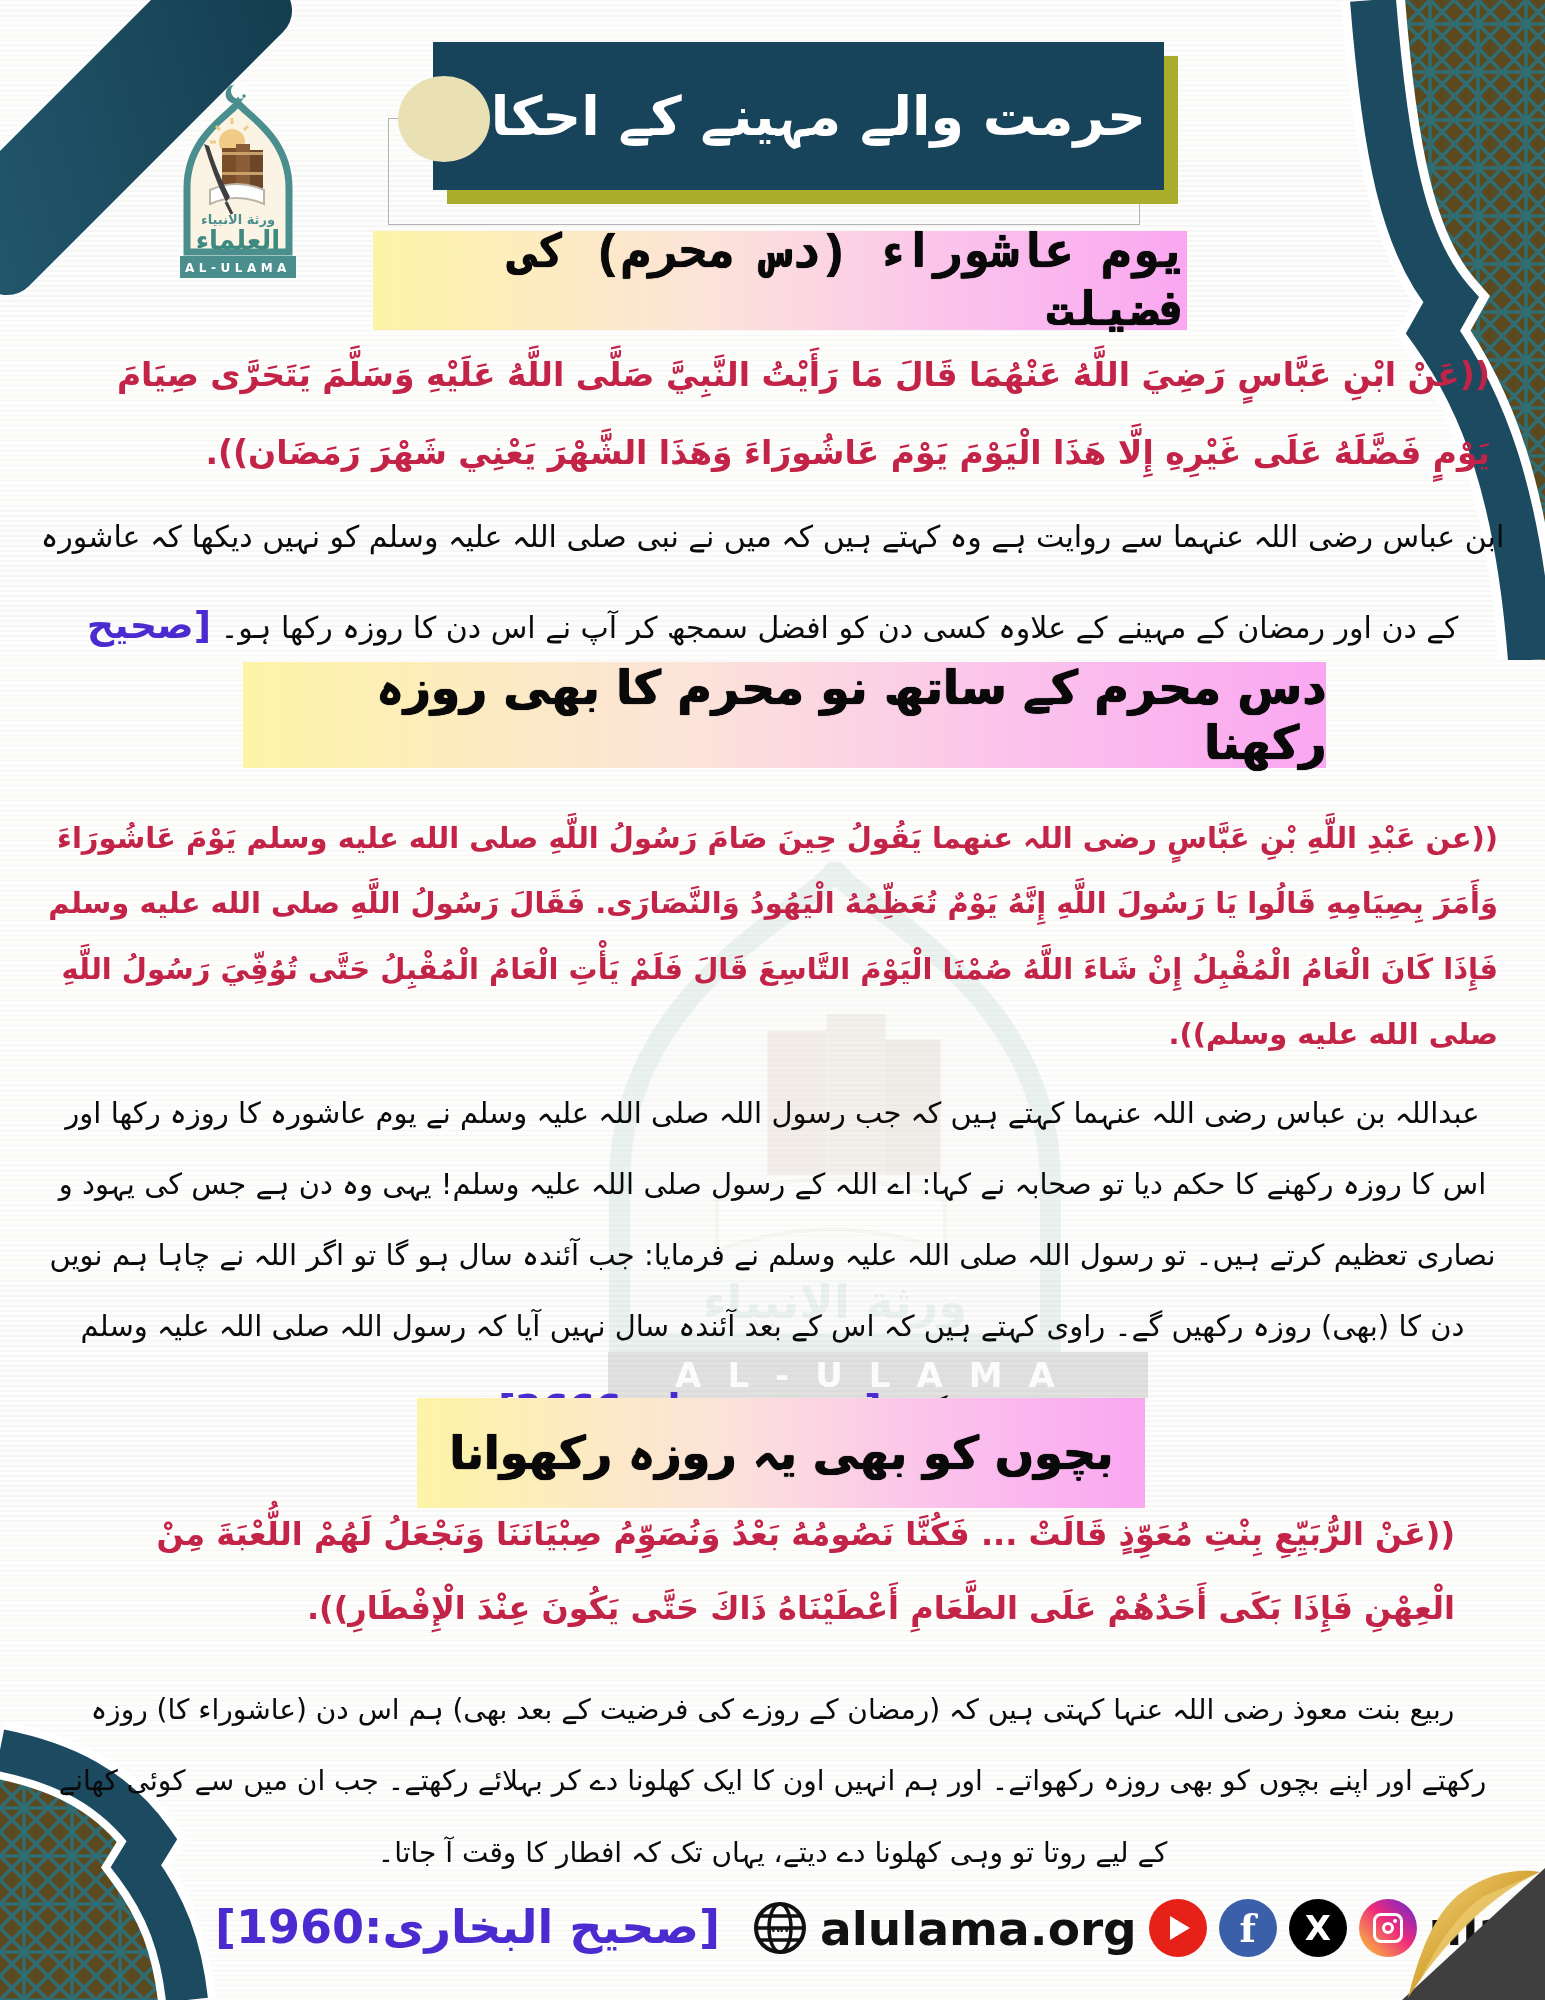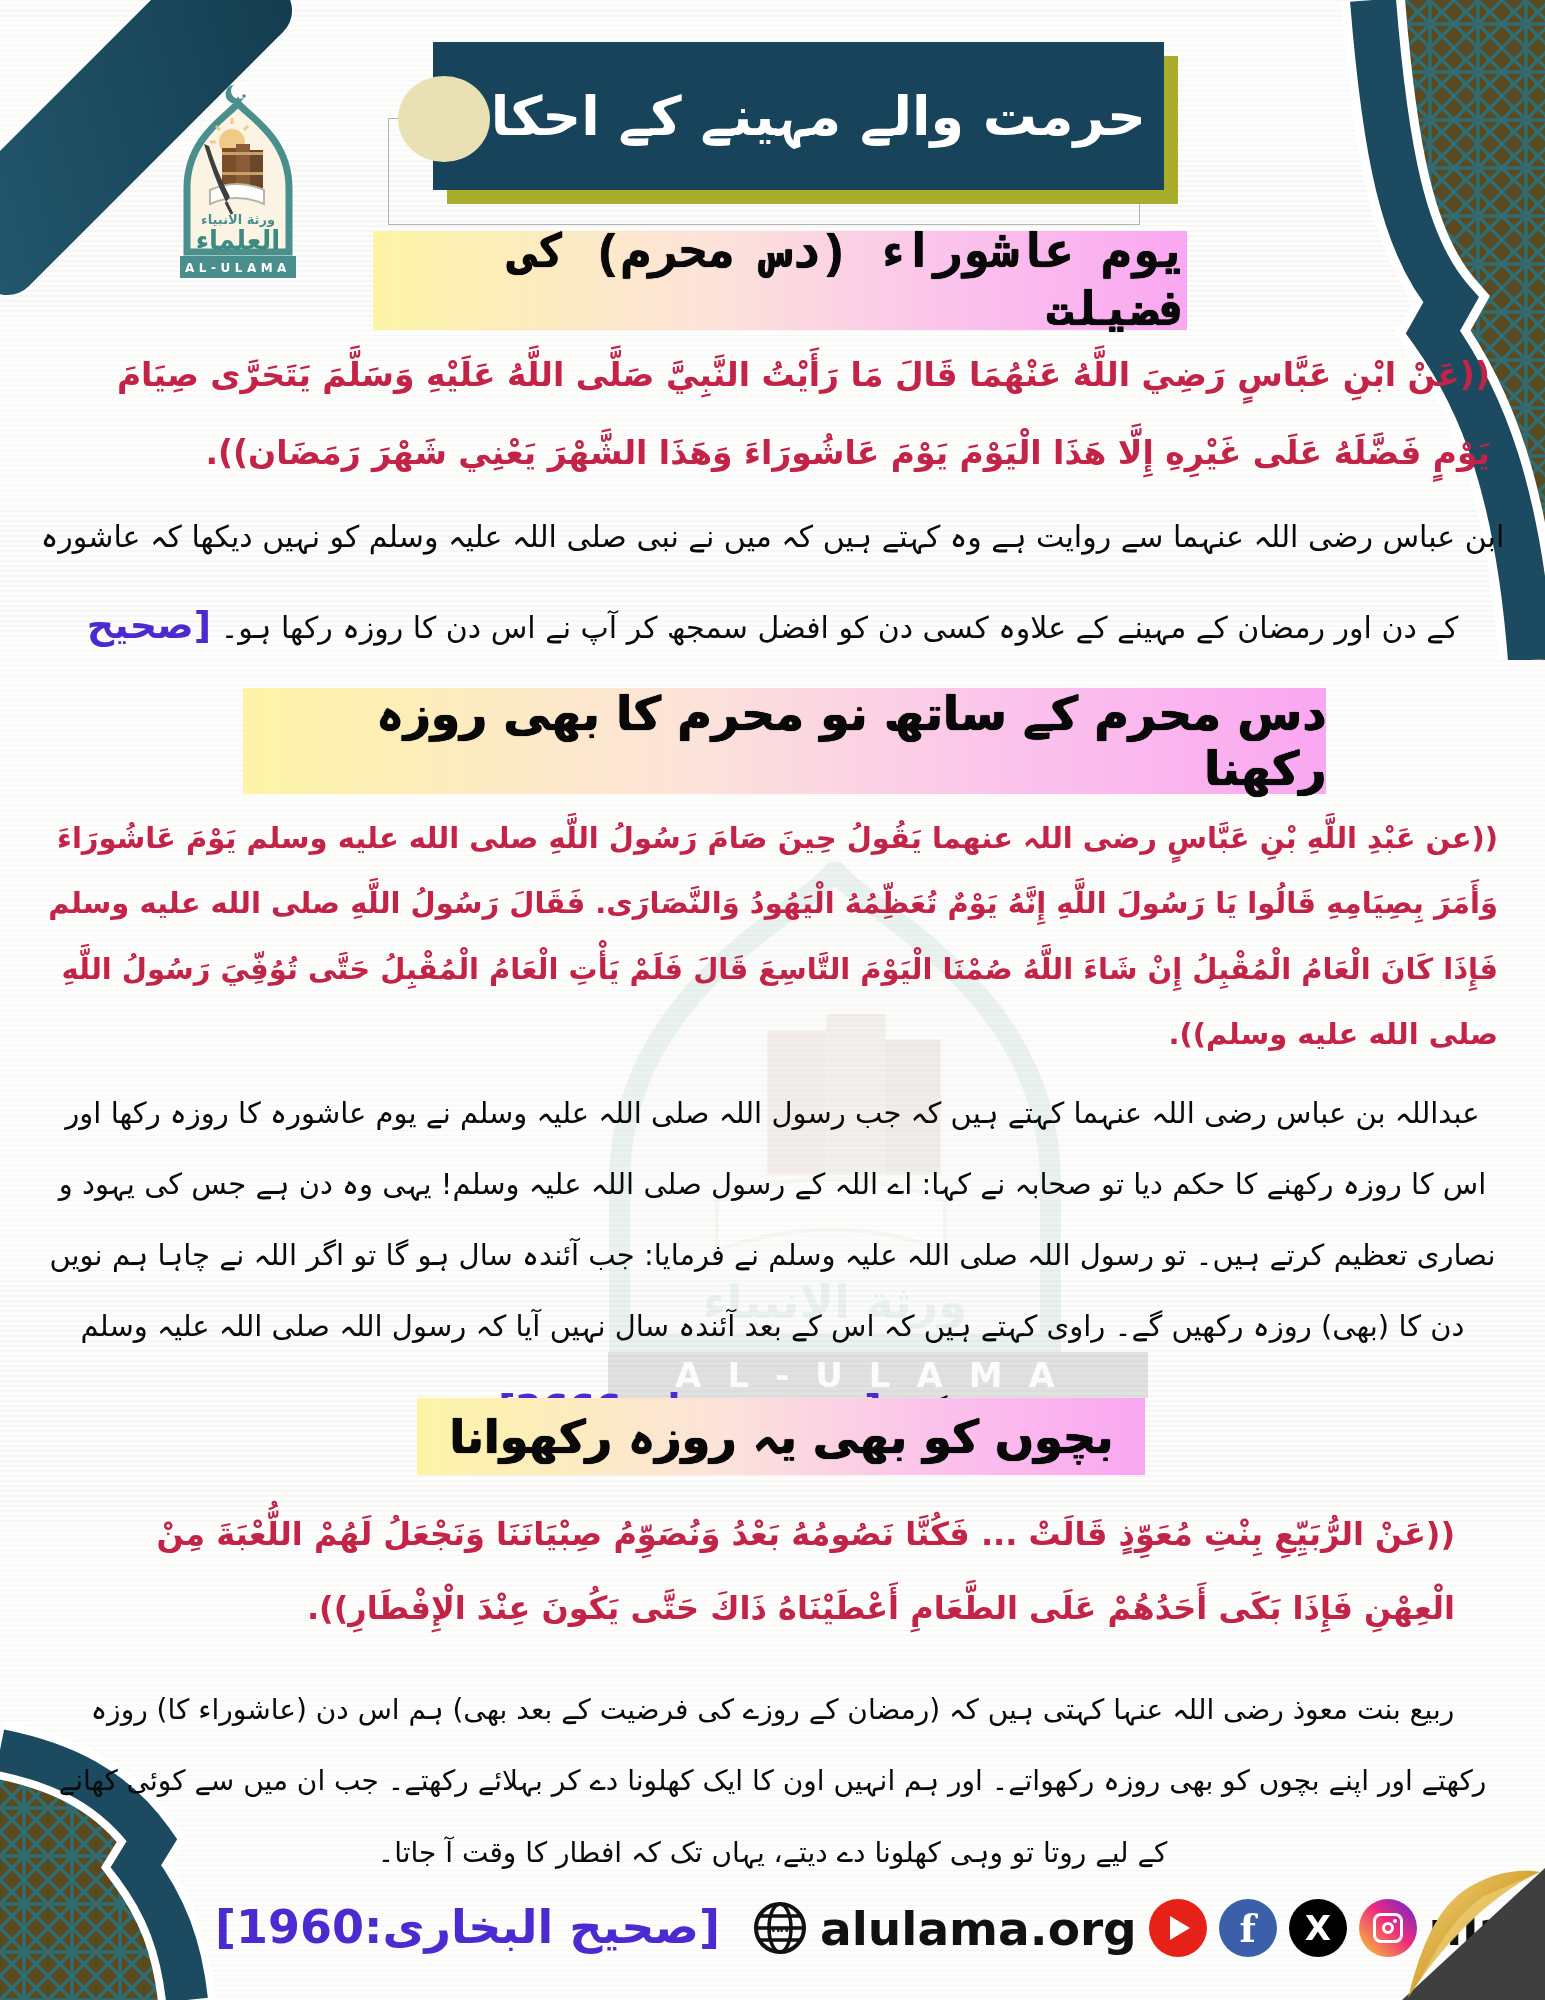--- a/index.html
+++ b/index.html
@@ -34,22 +34,22 @@
   .hdr-shadow{ position:absolute; left:447px; top:56px; width:731px; height:148px; background:#a9ad2b; }
   .hdr-box{ position:absolute; left:433px; top:42px; width:731px; height:148px; background:#17445a;
     display:flex; align-items:center; justify-content:center; }
   .hdr-box span{ color:#ffffff; font-size:54px; font-weight:bold; direction:rtl; }
   .hdr-ellipse{ position:absolute; left:398px; top:76px; width:92px; height:86px; border-radius:50%; background:#e9e1b3; }
   
   .bar{ position:absolute; display:flex; align-items:center; justify-content:center;
     background:linear-gradient(90deg,#fdf4a6 0%,#fce3da 42%,#fbc2ec 72%,#faa7f1 100%); }
   .bar span{ color:#090909; font-weight:bold; direction:rtl; text-shadow:0 0 1px #000, 1px 0 0 #000; }
   .bar1{ left:373px; top:231px; width:814px; height:99px; } .bar1 span{ font-size:47px;font-family:Liberation Mono, monospace; }
-  .bar2{ left:243px; top:688px; width:1083px; height:106px; } .bar2 span{ font-size:47px; }
-  .bar3{ left:417px; top:1398px; width:728px; height:77px; } .bar3 span{ font-size:46px; }
+  .bar2{ left:243px; top:662px; width:1083px; height:106px; } .bar2 span{ font-size:47px; }
+  .bar3{ left:417px; top:1398px; width:728px; height:110px; } .bar3 span{ font-size:46px; }
   
   .arabic{ position:absolute; direction:rtl; text-align:right; color:#c32347; font-weight:bold; }
   .ar1{ left:55px; top:336px; width:1435px; font-size:33px; line-height:2.35; }
   .ar2{ left:48px; top:806px; width:1450px; font-size:29px; line-height:2.25; }
   .ar3{ left:90px; top:1498px; width:1365px; font-size:32px; line-height:2.3; }
   .urdu{ position:absolute; direction:rtl; text-align:center; color:#0a0a0a; }
   .ur1{ left:40px; top:498px; width:1465px; font-size:30px; line-height:2.6; }
   .ur2{ left:45px; top:1078px; width:1455px; font-size:29px; line-height:2.45; }
   .ur3{ left:55px; top:1674px; width:1435px; font-size:28px; line-height:2.55; }
   .ref{ color:#4b2bd0; font-weight:bold; font-size:38px; }

